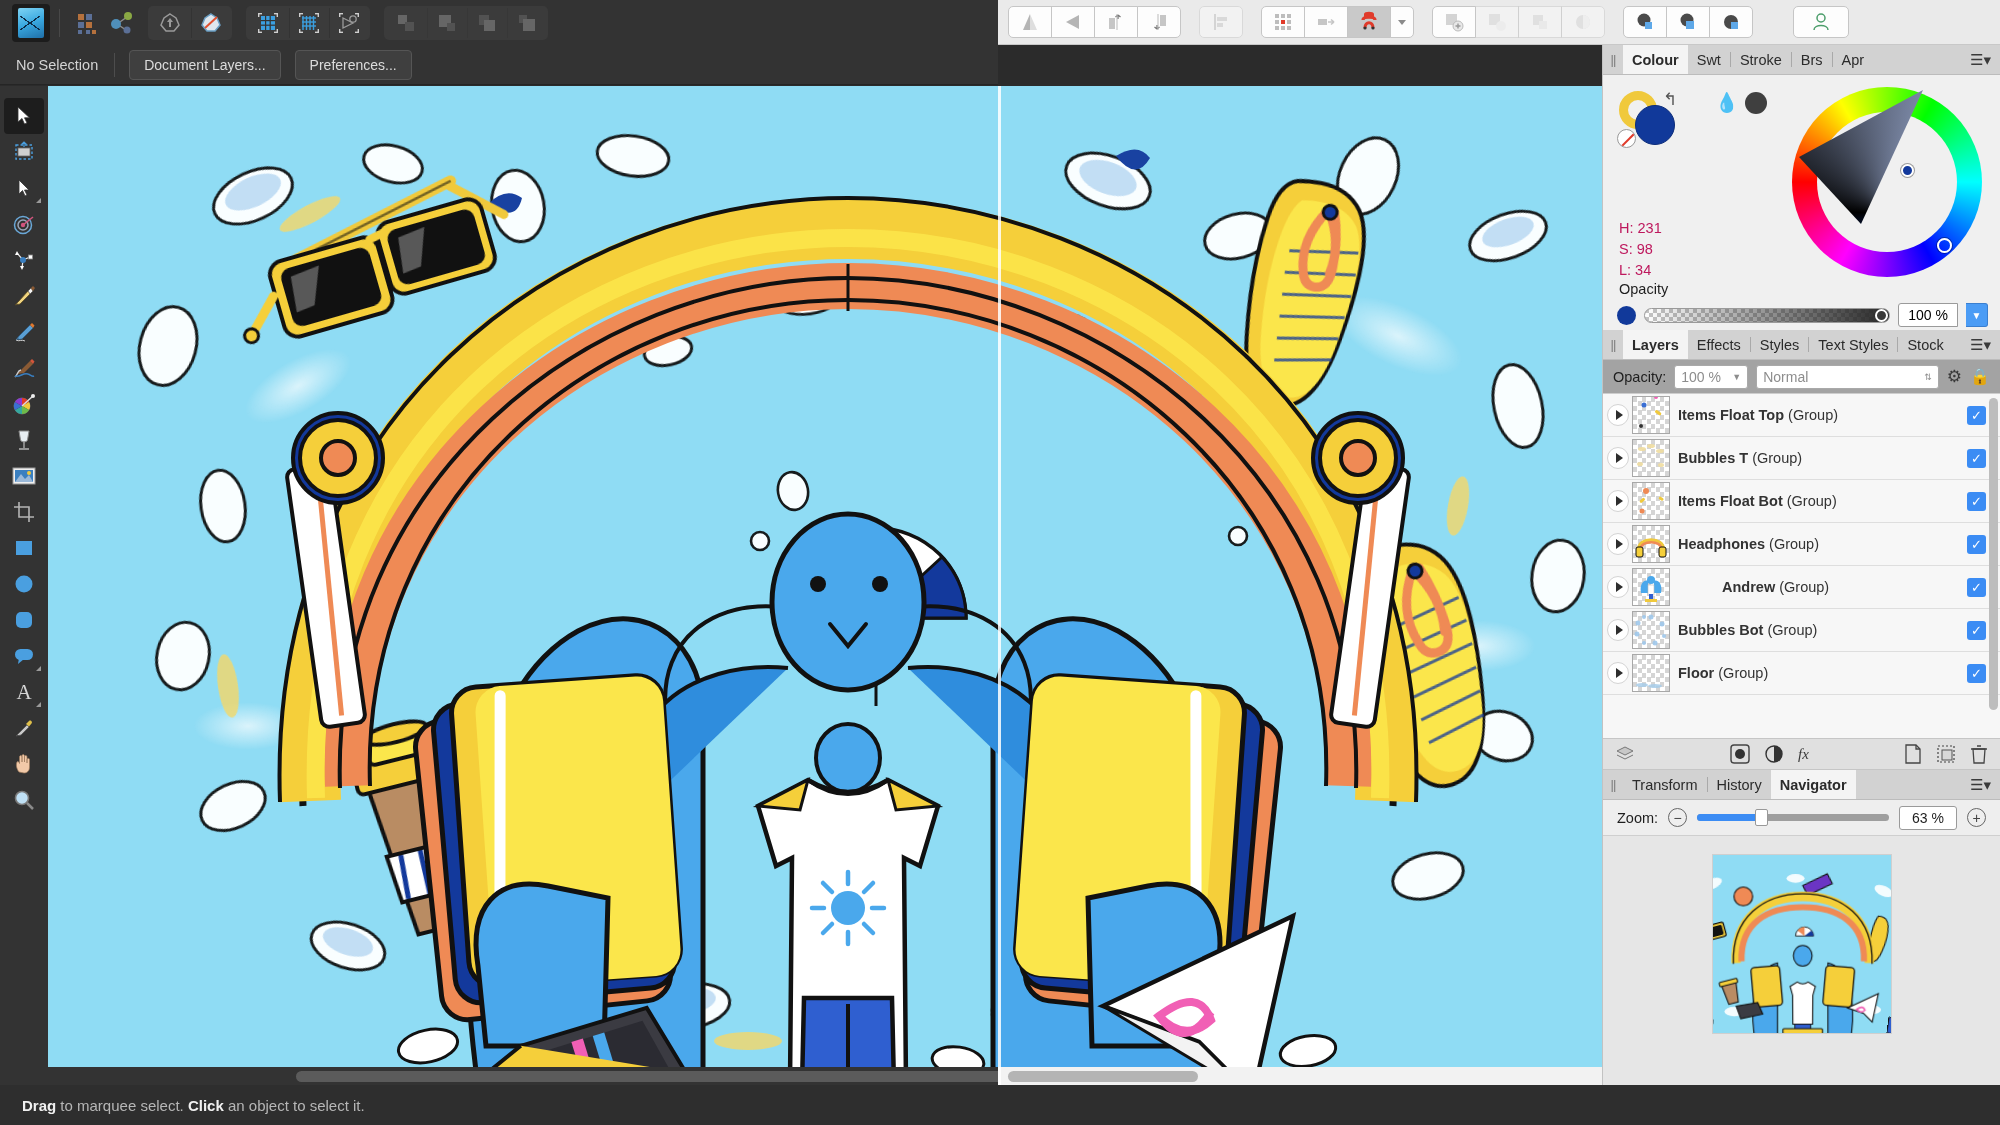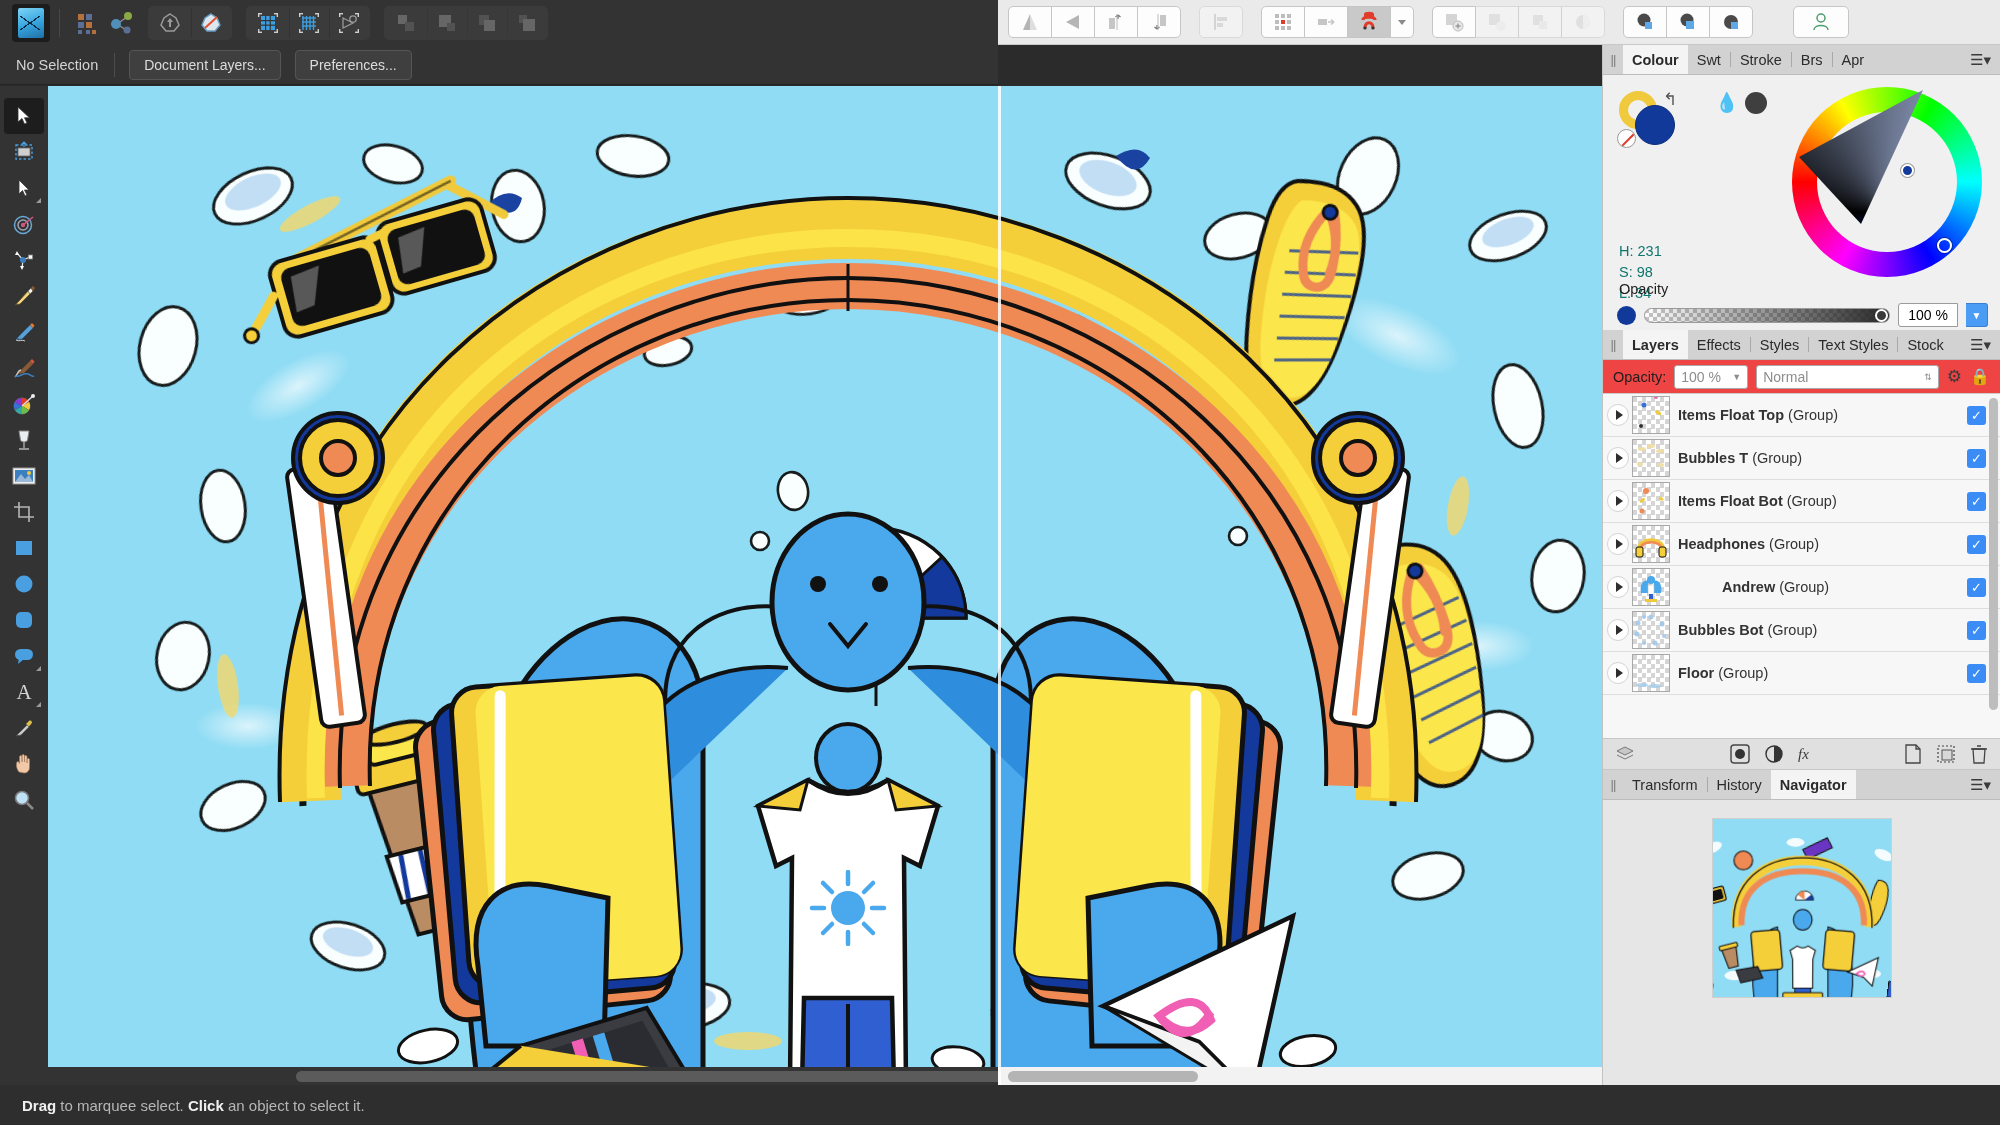--- a/index.html
+++ b/index.html
@@ -220,21 +220,21 @@
   }
   .hue-handle {
     position: absolute; left: 30px; top: 24px; width: 15px; height: 15px;
     border-radius: 50%; border: 2.5px solid #fff; box-shadow: 0 0 0 1px rgba(0,0,0,.35);
   }
   .sat-handle {
     position: absolute; left: 43px; top: 75px; width: 13px; height: 13px;
     border-radius: 50%; background:#12399c; border: 2px solid #fff;
     box-shadow: 0 0 0 1px rgba(0,0,0,.35);
   }
-  .hsl-lines { position: absolute; left: 16px; top: 143px; font-size: 14.5px; color:#0f766e; line-height: 21px; margin-top: 23px; }
+  .hsl-lines { position: absolute; left: 16px; top: 143px; font-size: 14.5px; color:#be185d; line-height: 21px; }
   .opacity-lbl { position: absolute; left: 16px; top: 206px; font-size: 14.5px; color:#1e1e1e; }
   .opacity-row { position: absolute; left: 14px; top: 228px; right: 12px; display:flex; align-items:center; gap: 8px; }
   .op-dot { width: 19px; height: 19px; border-radius: 50%; background:#11399a; flex: none; }
   .op-track {
     flex: 1; height: 15px; border: 1px solid #9a9a9a; border-radius: 8px;
     background:
       linear-gradient(to right, rgba(255,255,255,0), rgba(40,40,40,1)),
       repeating-conic-gradient(#ffffff 0% 25%, #c4c4c4 0% 50%) 0 0/8px 8px;
     position: relative;
   }
@@ -248,21 +248,21 @@
     font-size: 14px; flex:none;
   }
   .op-step {
     width: 22px; height: 24px; background: #4b9cf5; border:1px solid #3a7fd0;
     border-left:none; border-radius: 0 3px 3px 0;
     display:flex; align-items:center; justify-content:center; color:#fff; font-size:10px; flex:none;
   }
 
   
   .layers-opts {
-    height: 34px; background: #ef4444; display:flex; align-items:center;
+    height: 34px; background: #a3a3a3; display:flex; align-items:center;
     padding: 0 10px; gap: 8px; font-size: 14.5px; color:#1e1e1e;
     border-bottom: 1px solid #cdcdcd;
   }
   .lp-field {
     height: 24px; background:#fff; border:1px solid #a9a9a9; border-radius:3px;
     display:flex; align-items:center; padding: 0 6px; color:#8d8d8d; font-size:14px;
   }
   .lp-field.op { width: 74px; justify-content: space-between; }
   .lp-field.blend { flex: 1; justify-content: space-between; }
   .layer-list { background: #f7f7f7; height: 344px; overflow:hidden; position:relative; }
@@ -1280,20 +1280,30 @@
 
     <div class="panel-tabs">
       <div class="grip">||</div>
       <div class="ptab">Transform</div>
       <div class="ptab-sep"></div>
       <div class="ptab">History</div>
       <div class="ptab active">Navigator</div>
       <div class="panel-menu">☰▾</div>
     </div>
 
+    <div class="nav-row">
+      <span>Zoom:</span>
+      <span class="circ-btn">−</span>
+      <span class="zoom-track">
+          <i></i>
+          <span class="zoom-knob"></span>
+        </span>
+      <span class="zoom-field">63 %</span>
+      <span class="circ-btn">+</span>
+    </div>
 
     <div class="nav-preview">
       <svg width="180" height="180" viewBox="0 0 1603 1000" preserveAspectRatio="xMidYMid slice">
         <rect width="1603" height="1000" fill="#8fdcf4"></rect>
         <g fill="#ffffff" opacity="0.9">
           <ellipse cx="300" cy="160" rx="55" ry="28" transform="rotate(-25 300 160)"></ellipse>
           <ellipse cx="1250" cy="200" rx="55" ry="28" transform="rotate(25 1250 200)"></ellipse>
           <ellipse cx="220" cy="520" rx="30" ry="55"></ellipse>
           <ellipse cx="1380" cy="520" rx="30" ry="55"></ellipse>
           <ellipse cx="420" cy="870" rx="55" ry="26"></ellipse>

